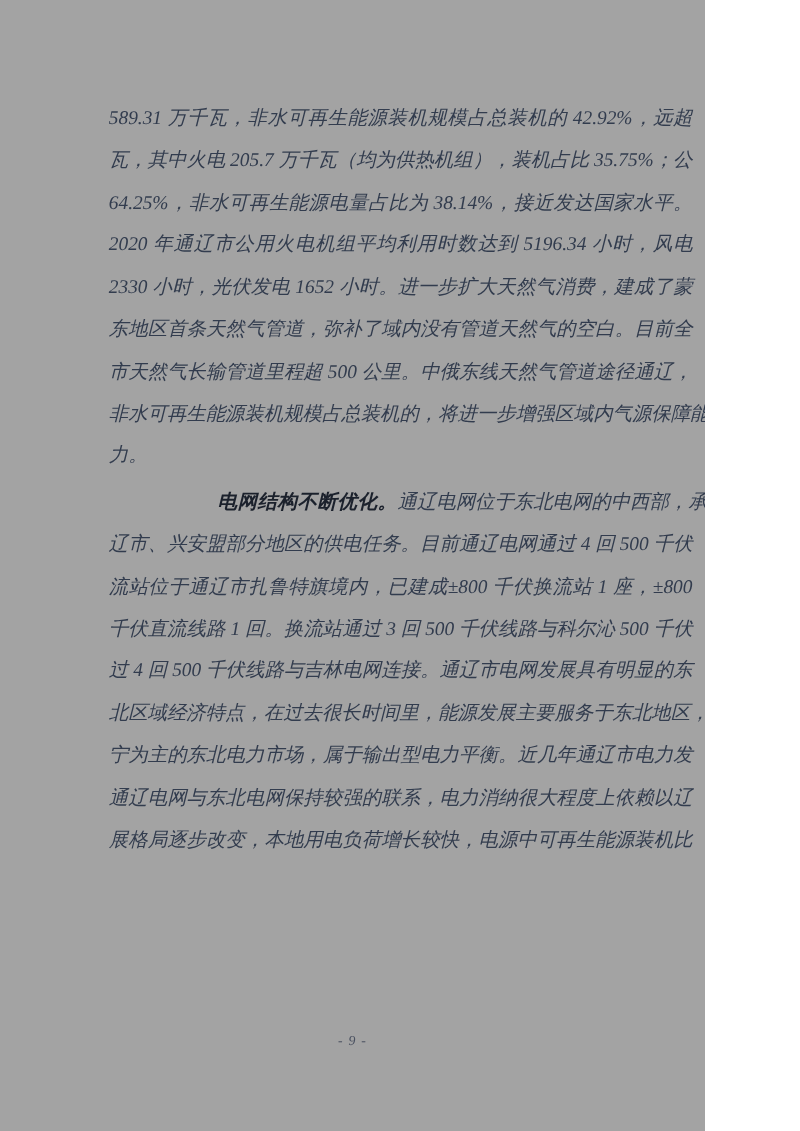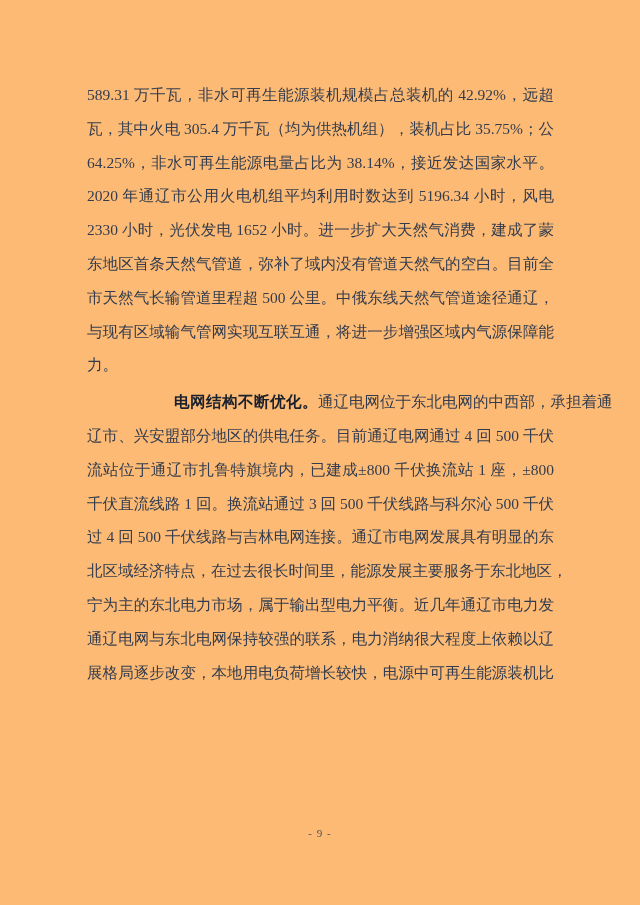--- a/index.html
+++ b/index.html
@@ -1,23 +1,24 @@
 <!DOCTYPE html>
 <html><head>
 <meta charset="utf-8">
 <style>
   * { margin: 0; padding: 0; box-sizing: border-box; }
   html, body { background: #ffffff; }
   .page {
     position: relative;
-    width: 640px;
+    width: 564px;
     height: 905px;
-    background: #fdba74;
+    background: #a3a3a3;
     overflow: hidden;
     font-family: "Liberation Serif", "DejaVu Serif", serif;
+    font-style: italic;
   }
   .content {
     position: absolute;
     left: 87px;
     top: 78px;
     width: 467px;
     color: #323c4e;
     font-size: 15.5px;
     line-height: 33.8px;
   }
@@ -54,27 +55,27 @@
   }
 </style>
 </head>
 <body>
 
 <div class="page">
   <div class="content">
 
     <div class="para">
       <div class="line">589.31 万千瓦，非水可再生能源装机规模占总装机的 42.92%，远超</div>
-      <div class="line">瓦，其中火电 305.4 万千瓦（均为供热机组），装机占比 35.75%；公</div>
+      <div class="line">瓦，其中火电 205.7 万千瓦（均为供热机组），装机占比 35.75%；公</div>
       <div class="line">64.25%，非水可再生能源电量占比为 38.14%，接近发达国家水平。</div>
       <div class="line">2020 年通辽市公用火电机组平均利用时数达到 5196.34 小时，风电</div>
       <div class="line">2330 小时，光伏发电 1652 小时。进一步扩大天然气消费，建成了蒙</div>
       <div class="line">东地区首条天然气管道，弥补了域内没有管道天然气的空白。目前全</div>
       <div class="line">市天然气长输管道里程超 500 公里。中俄东线天然气管道途径通辽，</div>
-      <div class="line">与现有区域输气管网实现互联互通，将进一步增强区域内气源保障能</div>
+      <div class="line">非水可再生能源装机规模占总装机的，将进一步增强区域内气源保障能</div>
       <div class="line short">力。</div>
     </div>
 
     <div class="para">
       <div class="line indent">
         <span class="bold-lead">电网结构不断优化。</span><span>通辽电网位于东北电网的中西部，承担着通</span>
       </div>
       <div class="line">辽市、兴安盟部分地区的供电任务。目前通辽电网通过 4 回 500 千伏</div>
       <div class="line">流站位于通辽市扎鲁特旗境内，已建成±800 千伏换流站 1 座，±800</div>
       <div class="line">千伏直流线路 1 回。换流站通过 3 回 500 千伏线路与科尔沁 500 千伏</div>

